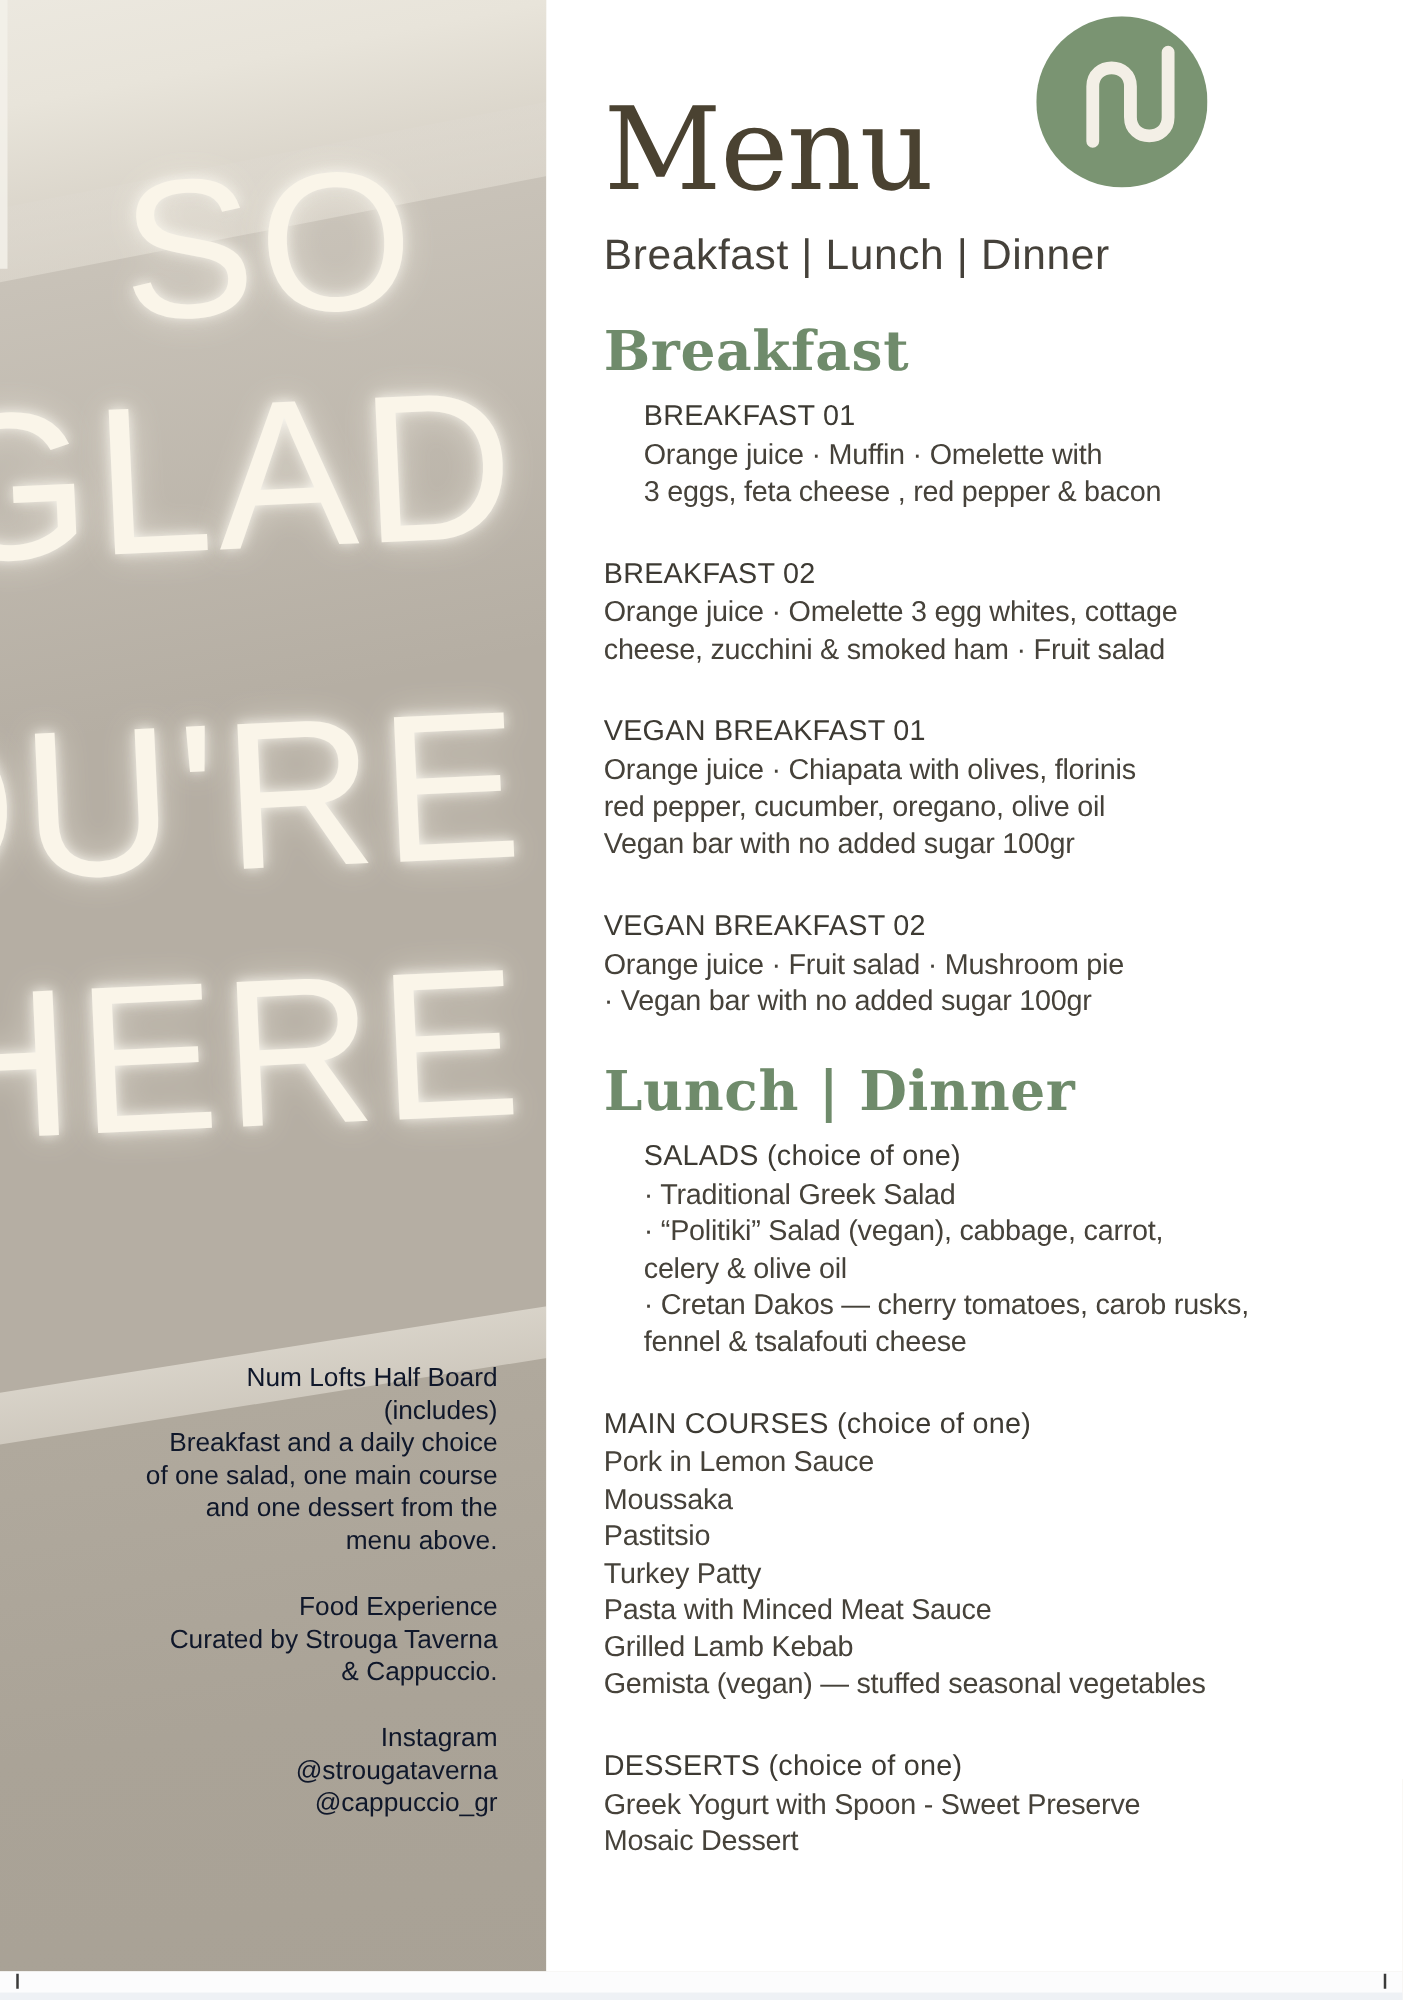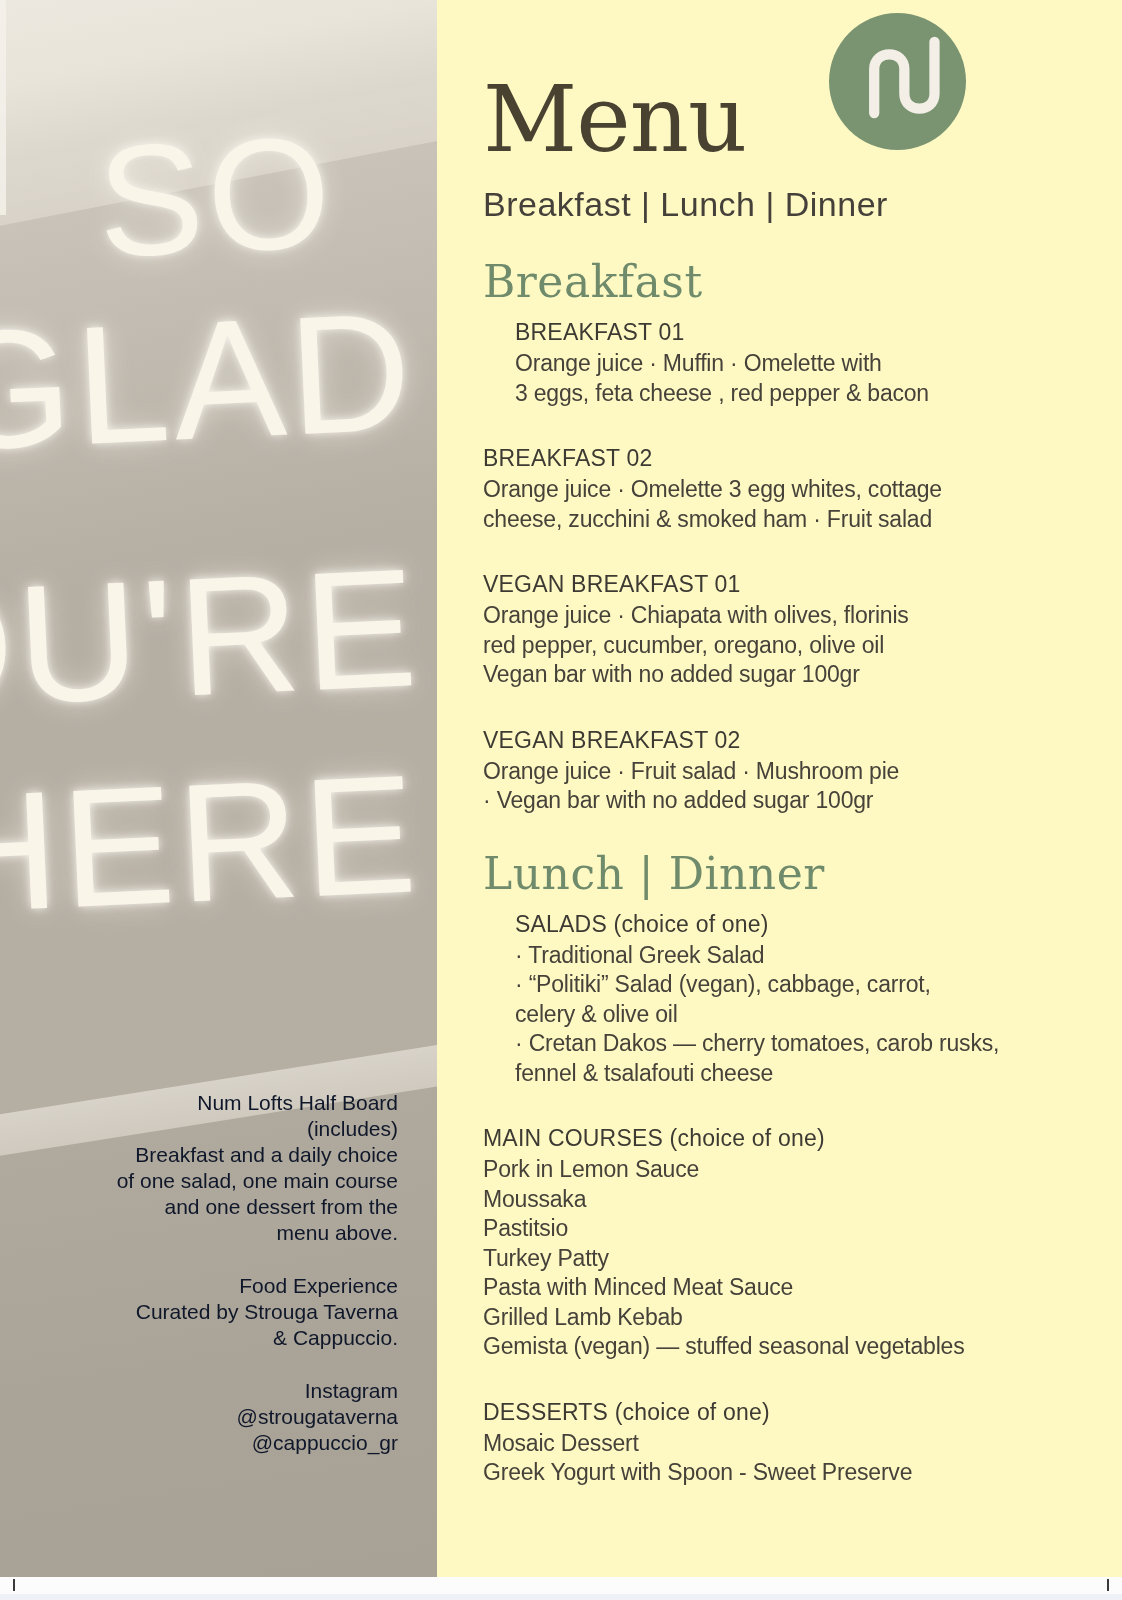--- a/index.html
+++ b/index.html
@@ -61,39 +61,39 @@
     position:absolute;right:39px;top:1090px;width:340px;
     text-align:right;color:#0f172a;font-size:21px;line-height:26px;
     z-index:5;
   }
   .photo-text .blockgap{margin-top:27px;}
   .pt-line{white-space:nowrap;}
 
   
   .content{
     position:absolute;left:437px;top:0;width:685px;height:1577px;
-    background:#fef9c3;
+    background:#ffffff;
     padding:0 0 0 46px;box-sizing:border-box;
   }
   .logo{
     position:absolute;left:392px;top:13px;width:137px;height:137px;
   }
   .title{
     margin:70px 0 0 0;
     font-family:"DejaVu Serif","Liberation Serif",serif;
     font-weight:500;color:#4a4231;font-size:92px;line-height:100px;
     letter-spacing:-1px;
   }
   .subtitle{
     margin-top:14px;font-size:34px;line-height:40px;color:#45413a;
     letter-spacing:.5px;
   }
   .section-heading{
     font-family:"DejaVu Serif","Liberation Serif",serif;
-    font-weight:400;color:#6f8b6b;font-size:44px;line-height:52px;
+    font-weight:700;color:#6f8b6b;font-size:44px;line-height:52px;
     margin:32px 0 0 0;letter-spacing:.5px;
   }
   .menu-item{margin-top:36px;}
   .menu-item.first{margin-top:10px;margin-left:32px;}
   .item-label{
     font-size:23px;line-height:28px;color:#3d3a33;letter-spacing:.2px;
     margin-bottom:3px;
   }
   .item-line{
     font-size:23px;line-height:29.5px;color:#46423a;letter-spacing:-0.2px;
@@ -210,22 +210,22 @@
       <div class="item-line">Moussaka</div>
       <div class="item-line">Pastitsio</div>
       <div class="item-line">Turkey Patty</div>
       <div class="item-line">Pasta with Minced Meat Sauce</div>
       <div class="item-line">Grilled Lamb Kebab</div>
       <div class="item-line">Gemista (vegan) — stuffed seasonal vegetables</div>
     </div>
 
     <div class="menu-item">
       <div class="item-label">DESSERTS (choice of one)</div>
+      <div class="item-line">Greek Yogurt with Spoon - Sweet Preserve</div>
       <div class="item-line">Mosaic Dessert</div>
-      <div class="item-line">Greek Yogurt with Spoon - Sweet Preserve</div>
     </div>
 
   </div>
 
   <div class="bottom-bar">
     <div class="inner-line"></div>
     <div class="tick left"></div>
     <div class="tick right"></div>
   </div>
 

